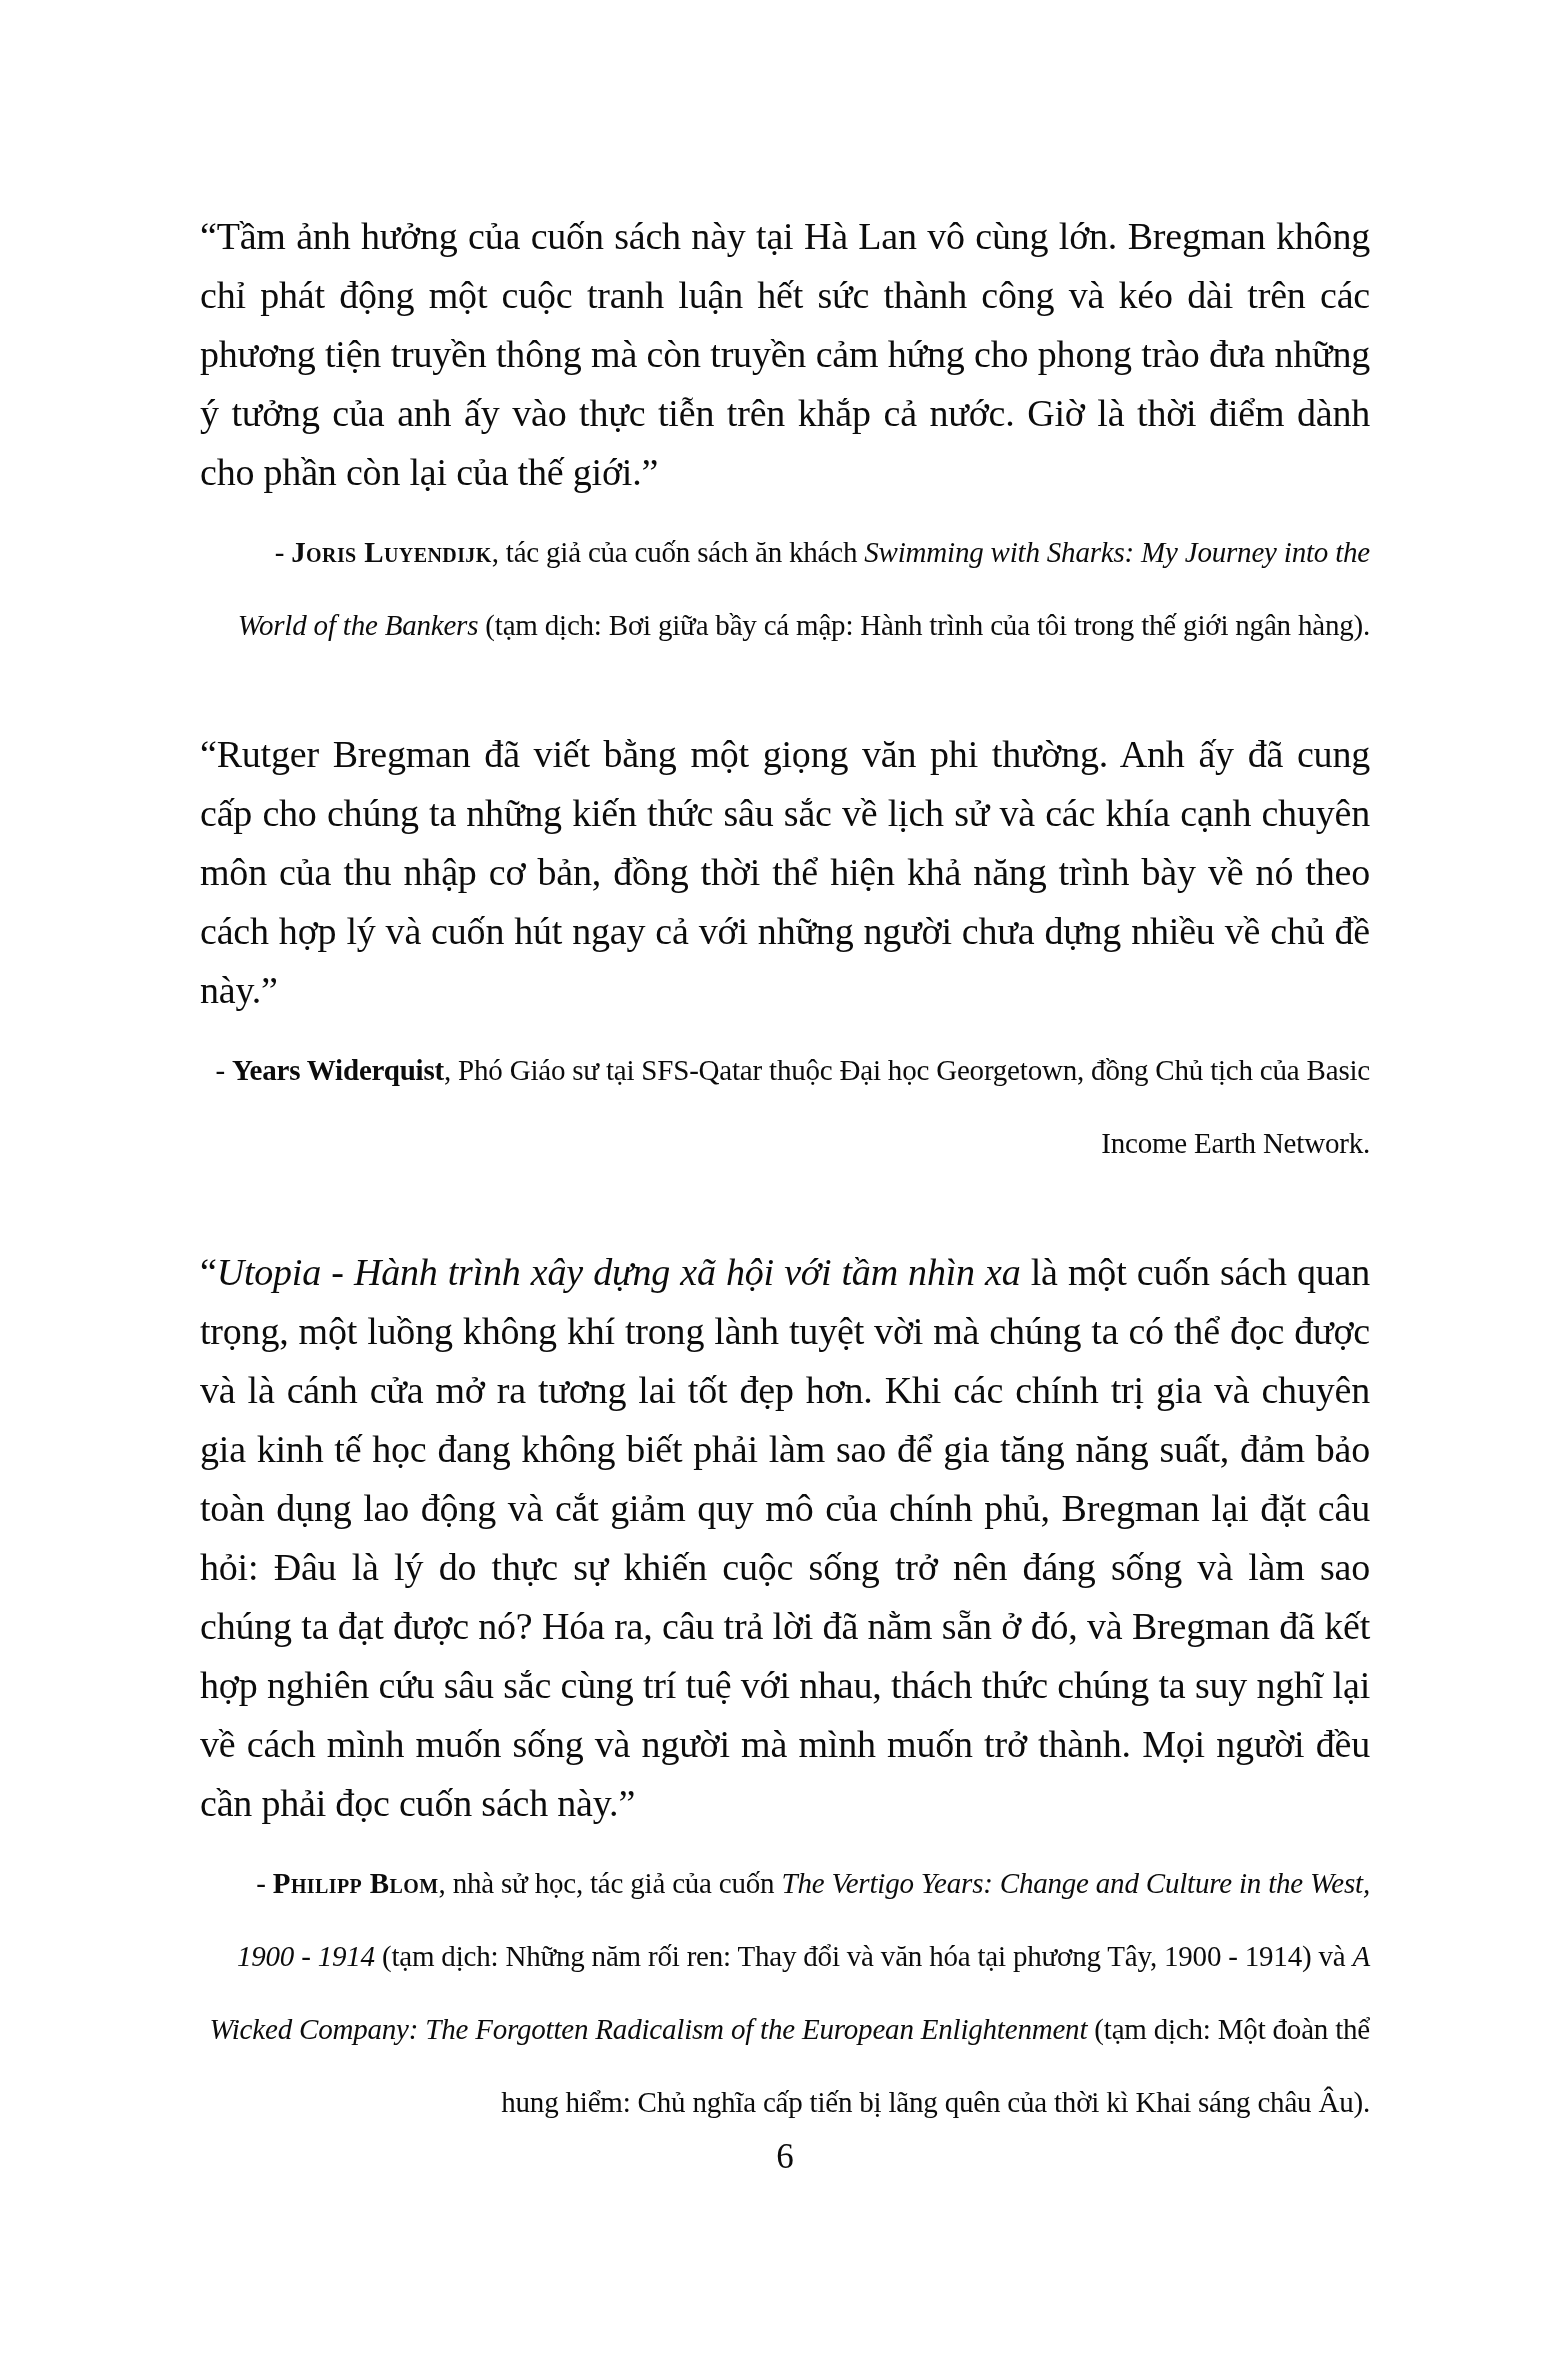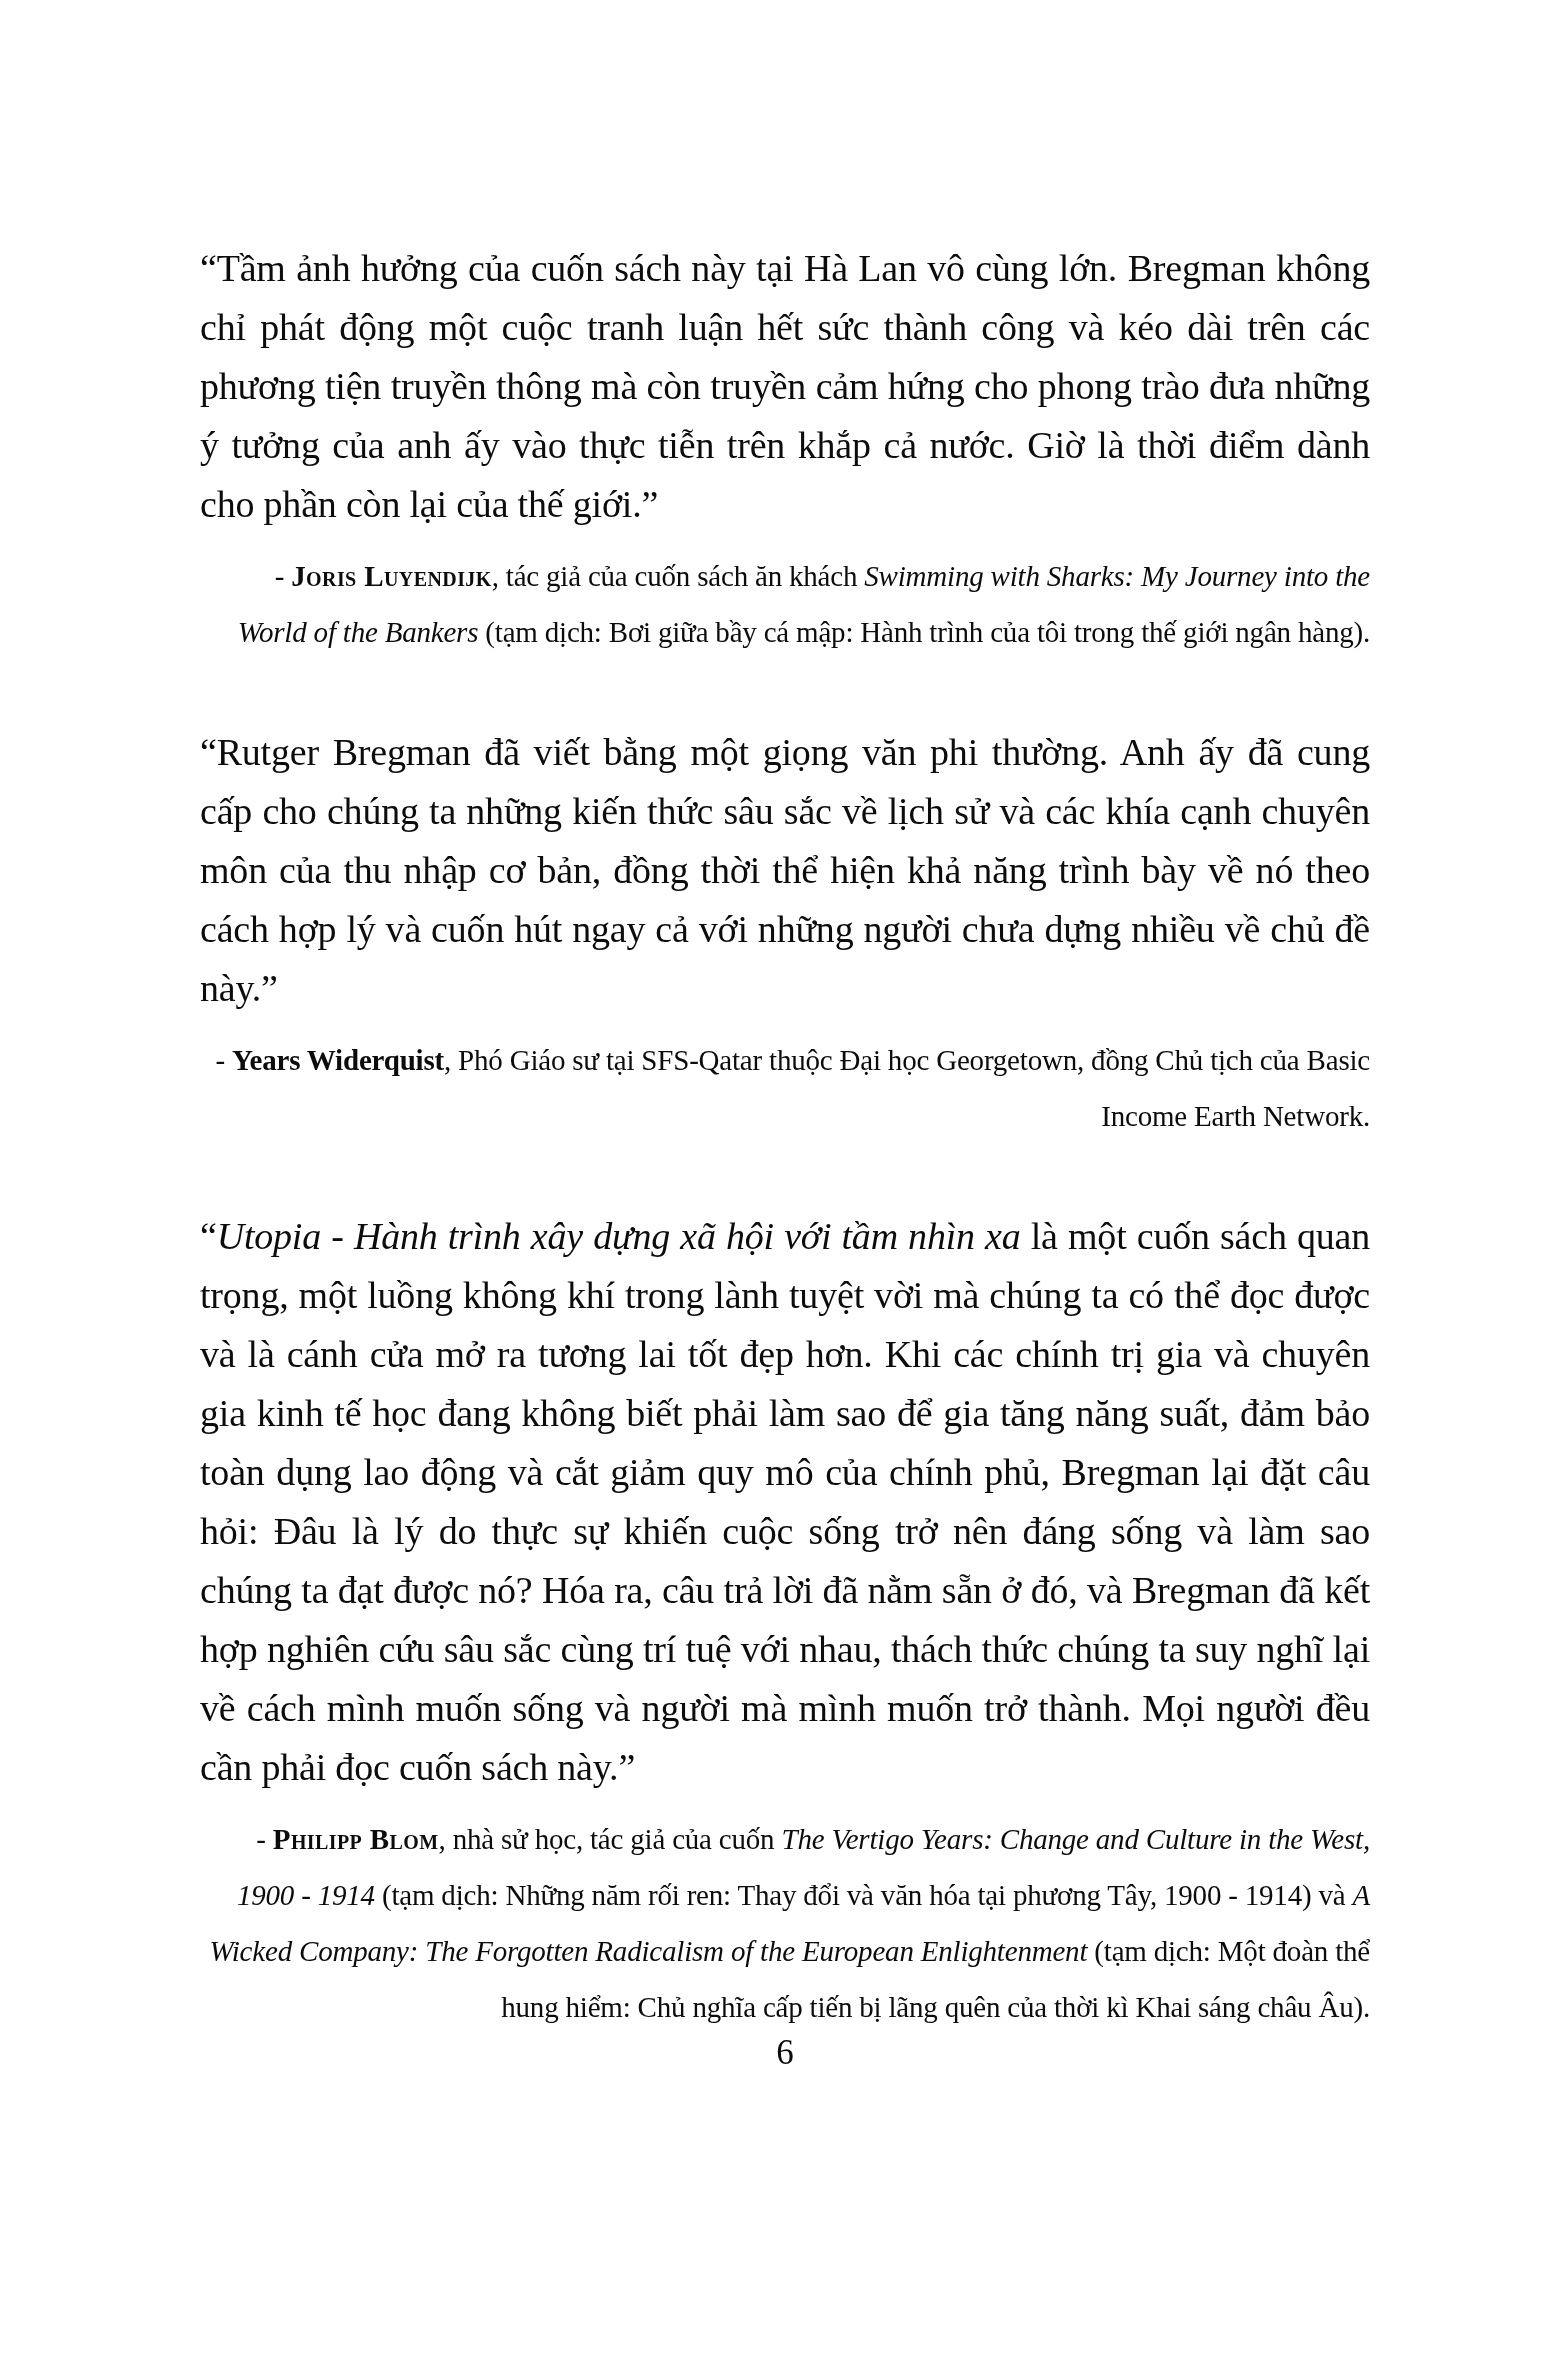--- a/index.html
+++ b/index.html
@@ -15,35 +15,34 @@
     color: #0c0c0c;
     box-sizing: border-box;
   }
   .page {
     box-sizing: border-box;
     width: 1563px;
     height: 1846px;
     padding: 207px 193px 0 200px;
     display: flex;
     flex-direction: column;
-    margin-top: 32px;
   }
   .quote-block { margin: 0 0 63px 0; }
   .quote-block:last-of-type { margin-bottom: 0; }
   .quote-body {
     margin: 0;
     font-size: 38px;
     line-height: 59px;
     text-align: justify;
     letter-spacing: -0.2px;
   }
   .quote-attribution {
     margin: 14px 0 0 0;
     font-size: 29px;
-    line-height: 56px;
+    line-height: 73px;
     text-align: right;
     letter-spacing: -0.2px;
   }
   .seg-normal { font-style: normal; font-weight: normal; }
   .seg-italic { font-style: italic; }
   .seg-bold { font-weight: bold; }
   .seg-bold-smallcaps { font-weight: bold; font-variant: small-caps; letter-spacing: 0.4px; }
   .page-footer {
     margin-top: auto;
     padding-bottom: 50px;

